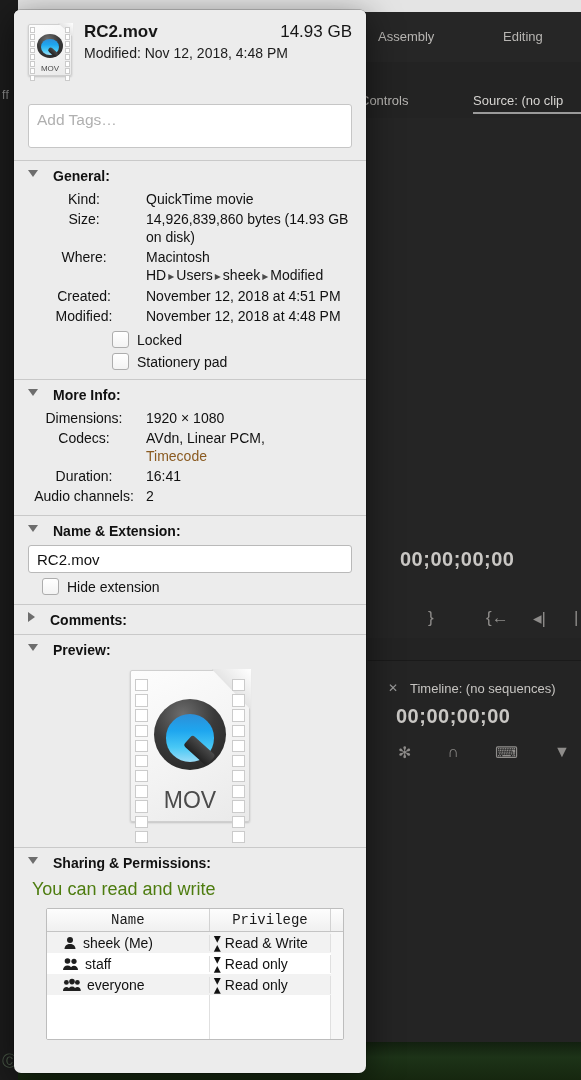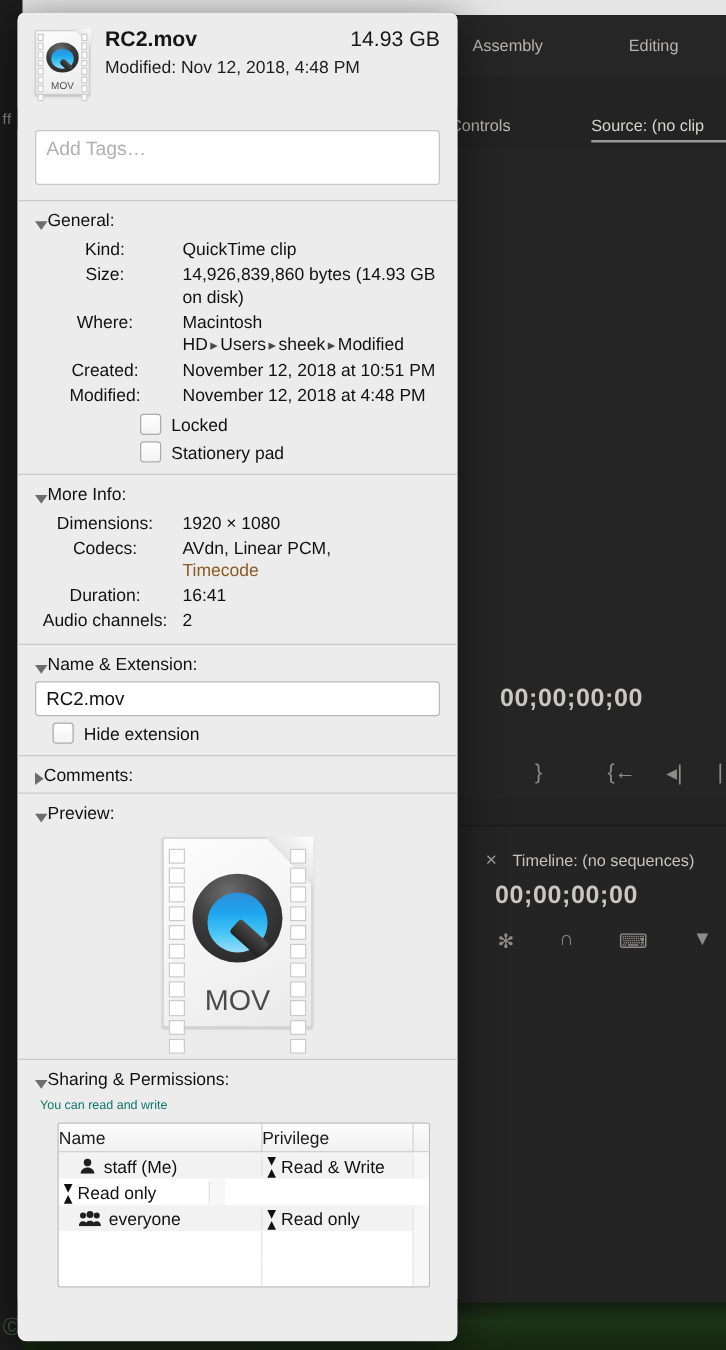--- a/index.html
+++ b/index.html
@@ -113,21 +113,21 @@
   .perfbox i{display:block;width:100%;height:0;padding-bottom:78%;border:1px solid #cbcbcb;background:#fff;margin-bottom:22%;box-sizing:border-box;}
 
   
   .tagwrap{padding:0 14px 12px 14px;background:#ececec;margin-top:18px;}
   .tagfield{height:44px;background:#fff;border:1px solid #c6c6c6;border-radius:3px;
       display:flex;align-items:flex-start;padding:6px 8px;box-sizing:border-box;}
   .tagfield span{font-size:15.5px;color:#b0b0b0;}
 
   
   .sec{border-top:1px solid #c9c9c9;background:#ececec;padding:7px 14px 9px 14px;}
-  .sec-head{display:flex;align-items:flex-end;gap:0;font-size:14px;color:#111;}
+  .sec-head{display:flex;align-items:flex-start;gap:15px;font-size:14px;color:#111;font-weight:bold;}
   .tri{width:0;height:0;flex:0 0 auto;}
   .tri.open{border-left:5.5px solid transparent;border-right:5.5px solid transparent;border-top:7px solid #6d6d6d;margin-top:2px;}
   .tri.closed{border-top:5.5px solid transparent;border-bottom:5.5px solid transparent;border-left:7px solid #6d6d6d;}
 
   table.kv{border-collapse:collapse;margin-top:5px;width:100%;}
   table.kv td{font-size:14px;vertical-align:top;padding:1px 0;line-height:18px;}
   table.kv td.k{text-align:center;white-space:nowrap;padding-right:6px;color:#111;width:112px;}
   table.kv td.v{color:#111;}
   .vtimecode{color:#8a5a20;}
   .pathsep{color:#4a4a4a;font-size:12px;padding:0 2px;}
@@ -137,24 +137,24 @@
   .cb{width:15px;height:15px;border:1px solid #adadad;border-radius:3px;background:linear-gradient(180deg,#fff,#f3f3f3);flex:0 0 auto;}
   .cbrow span{font-size:14px;color:#111;}
 
   .namefield{margin-top:6px;height:28px;background:#fff;border:1px solid #b9b9b9;border-radius:3px;
       display:flex;align-items:center;padding:0 8px;font-size:15px;color:#111;box-sizing:border-box;}
 
   .preview-area{display:flex;justify-content:center;padding:12px 0 16px 0;}
   .preview-icon{width:120px;height:152px;position:relative;font-size:23px;}
 
   
-  .perm-note{font-size:10px;color:#0f766e;margin:8px 0 8px 4px;}
+  .perm-note{font-size:18px;color:#4d7c0f;margin:8px 0 8px 4px;}
   .perm-table{margin:0 8px 0 18px;border:1px solid #bdbdbd;border-radius:2px;overflow:hidden;background:#fff;}
   .perm-head{display:flex;background:linear-gradient(180deg,#fdfdfd,#f0f0f0);border-bottom:1px solid #c4c4c4;}
-  .perm-head div{font-size:14px;color:#1a1a1a;padding:3px 0;text-align:left;}
+  .perm-head div{font-size:14px;color:#1a1a1a;padding:3px 0;text-align:center;font-family:Liberation Mono, monospace;}
   .ph-name{width:55%;border-right:1px solid #d2d2d2;}
   .ph-priv{width:41%;border-right:1px solid #d2d2d2;}
   .ph-pad{width:4%;}
   .perm-row{display:flex;align-items:center;height:21px;}
   .perm-row:nth-child(odd){background:#ffffff;}
   .perm-row:nth-child(even){background:#f2f2f2;}
   .pr-name{width:55%;display:flex;align-items:center;gap:6px;padding-left:16px;box-sizing:border-box;border-right:1px solid #e0e0e0;}
   .pr-name span{font-size:14px;color:#111;}
   .pr-priv{width:41%;display:flex;align-items:center;gap:4px;padding-left:4px;box-sizing:border-box;border-right:1px solid #e0e0e0;}
   .pr-priv span{font-size:14px;color:#111;}
@@ -267,35 +267,35 @@
 
   <div class="sec">
     <div class="sec-head">
       <span class="tri open"></span>
       <span>General:</span>
     </div>
     <table class="kv">
       <tbody>
           <tr>
         <td class="k">Kind:</td>
-        <td class="v">QuickTime clip</td>
+        <td class="v">QuickTime movie</td>
       </tr>
       <tr>
         <td class="k">Size:</td>
         <td class="v">14,926,839,860 bytes (14.93 GB on disk)</td>
       </tr>
       <tr>
         <td class="k">Where:</td>
         <td class="v">
           <span>Macintosh HD</span><span class="pathsep">▸</span><span>Users</span><span class="pathsep">▸</span><span>sheek</span><span class="pathsep">▸</span><span>Modified</span>
         </td>
       </tr>
       <tr>
         <td class="k">Created:</td>
-        <td class="v">November 12, 2018 at 10:51 PM</td>
+        <td class="v">November 12, 2018 at 4:51 PM</td>
       </tr>
       <tr>
         <td class="k">Modified:</td>
         <td class="v">November 12, 2018 at 4:48 PM</td>
       </tr>
     </tbody>
       </table>
     <div class="cbrow">
       <span class="cb"></span>
       <span>Locked</span>
@@ -415,30 +415,39 @@
         <div class="ph-priv">Privilege</div>
         <div class="ph-pad"></div>
       </div>
 
       <div class="perm-row">
         <div class="pr-name">
           <svg class="usr" width="14" height="13" viewBox="0 0 14 13">
             <circle cx="7" cy="4" r="3" fill="#1f1f1f"></circle>
               <path d="M1.5 13c0-3.1 2.5-5 5.5-5s5.5 1.9 5.5 5z" fill="#1f1f1f"></path>
           </svg>
-          <span>staff (Me)</span>
+          <span>sheek (Me)</span>
         </div>
         <div class="pr-priv">
           <span class="stepper">▾<br>▴</span>
           <span>Read &amp; Write</span>
         </div>
         <div class="pr-pad"></div>
       </div>
 
       <div class="perm-row">
+        <div class="pr-name">
+          <svg class="usr" width="16" height="13" viewBox="0 0 16 13">
+            <circle cx="4.5" cy="4" r="2.8" fill="#1f1f1f"></circle>
+              <path d="M0 13c0-2.9 2-4.6 4.5-4.6S9 10.1 9 13z" fill="#1f1f1f"></path>
+            <circle cx="11" cy="4.3" r="2.6" fill="#1f1f1f"></circle>
+              <path d="M7 13c0-2.7 1.8-4.3 4-4.3s4 1.6 4 4.3z" fill="#1f1f1f"></path>
+          </svg>
+          <span>staff</span>
+        </div>
         <div class="pr-priv">
           <span class="stepper">▾<br>▴</span>
           <span>Read only</span>
         </div>
         <div class="pr-pad"></div>
       </div>
 
       <div class="perm-row">
         <div class="pr-name">
           <svg class="usr" width="18" height="13" viewBox="0 0 18 13">

